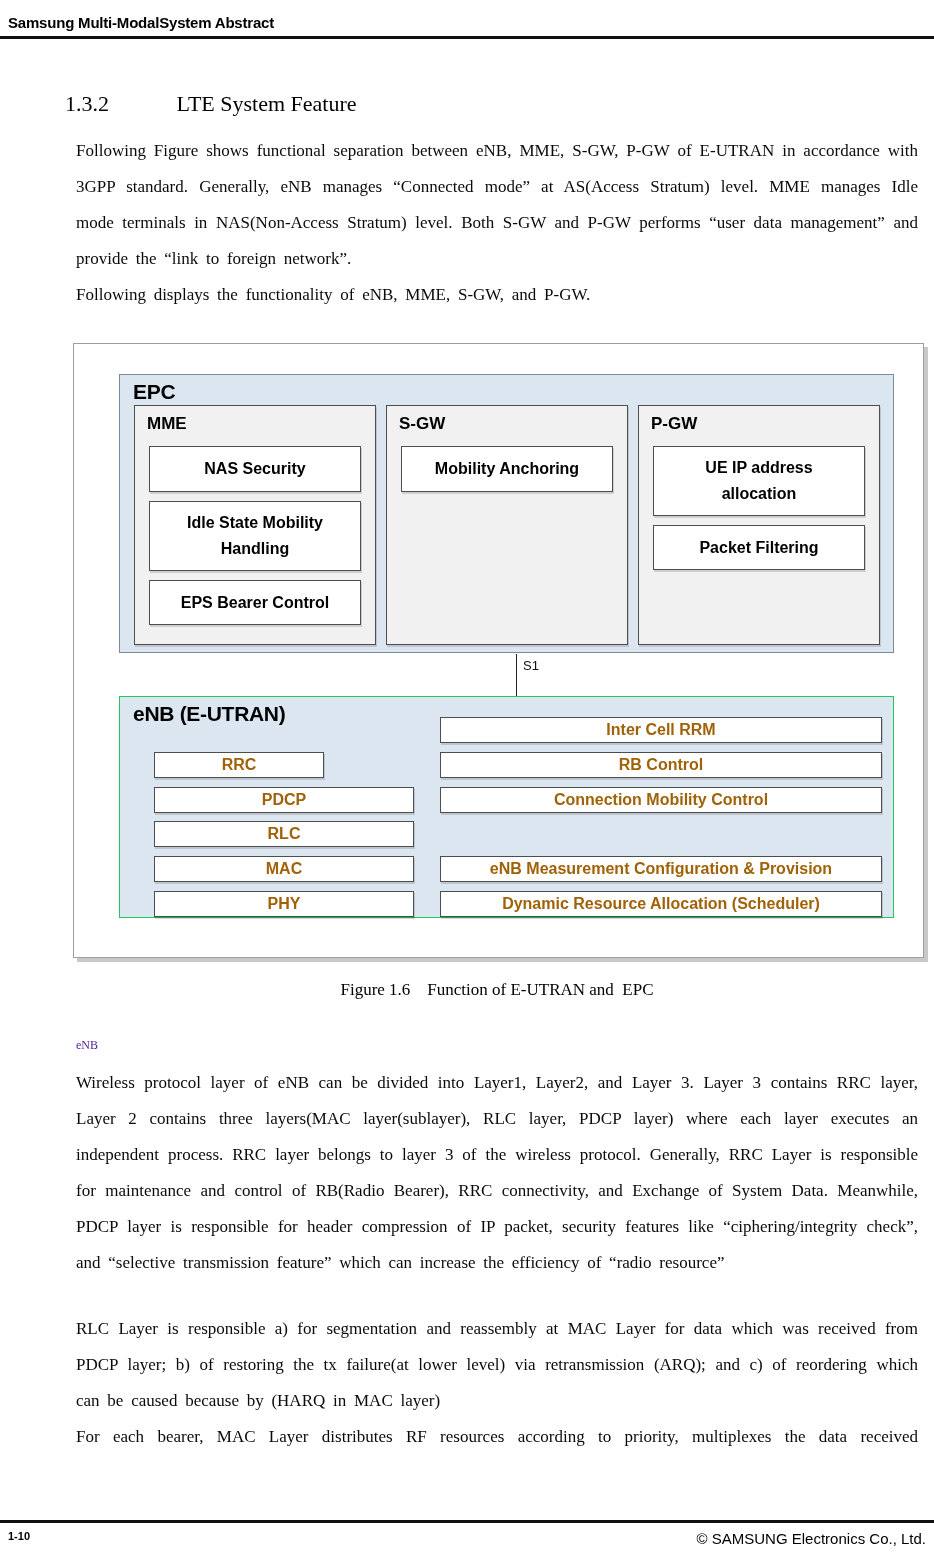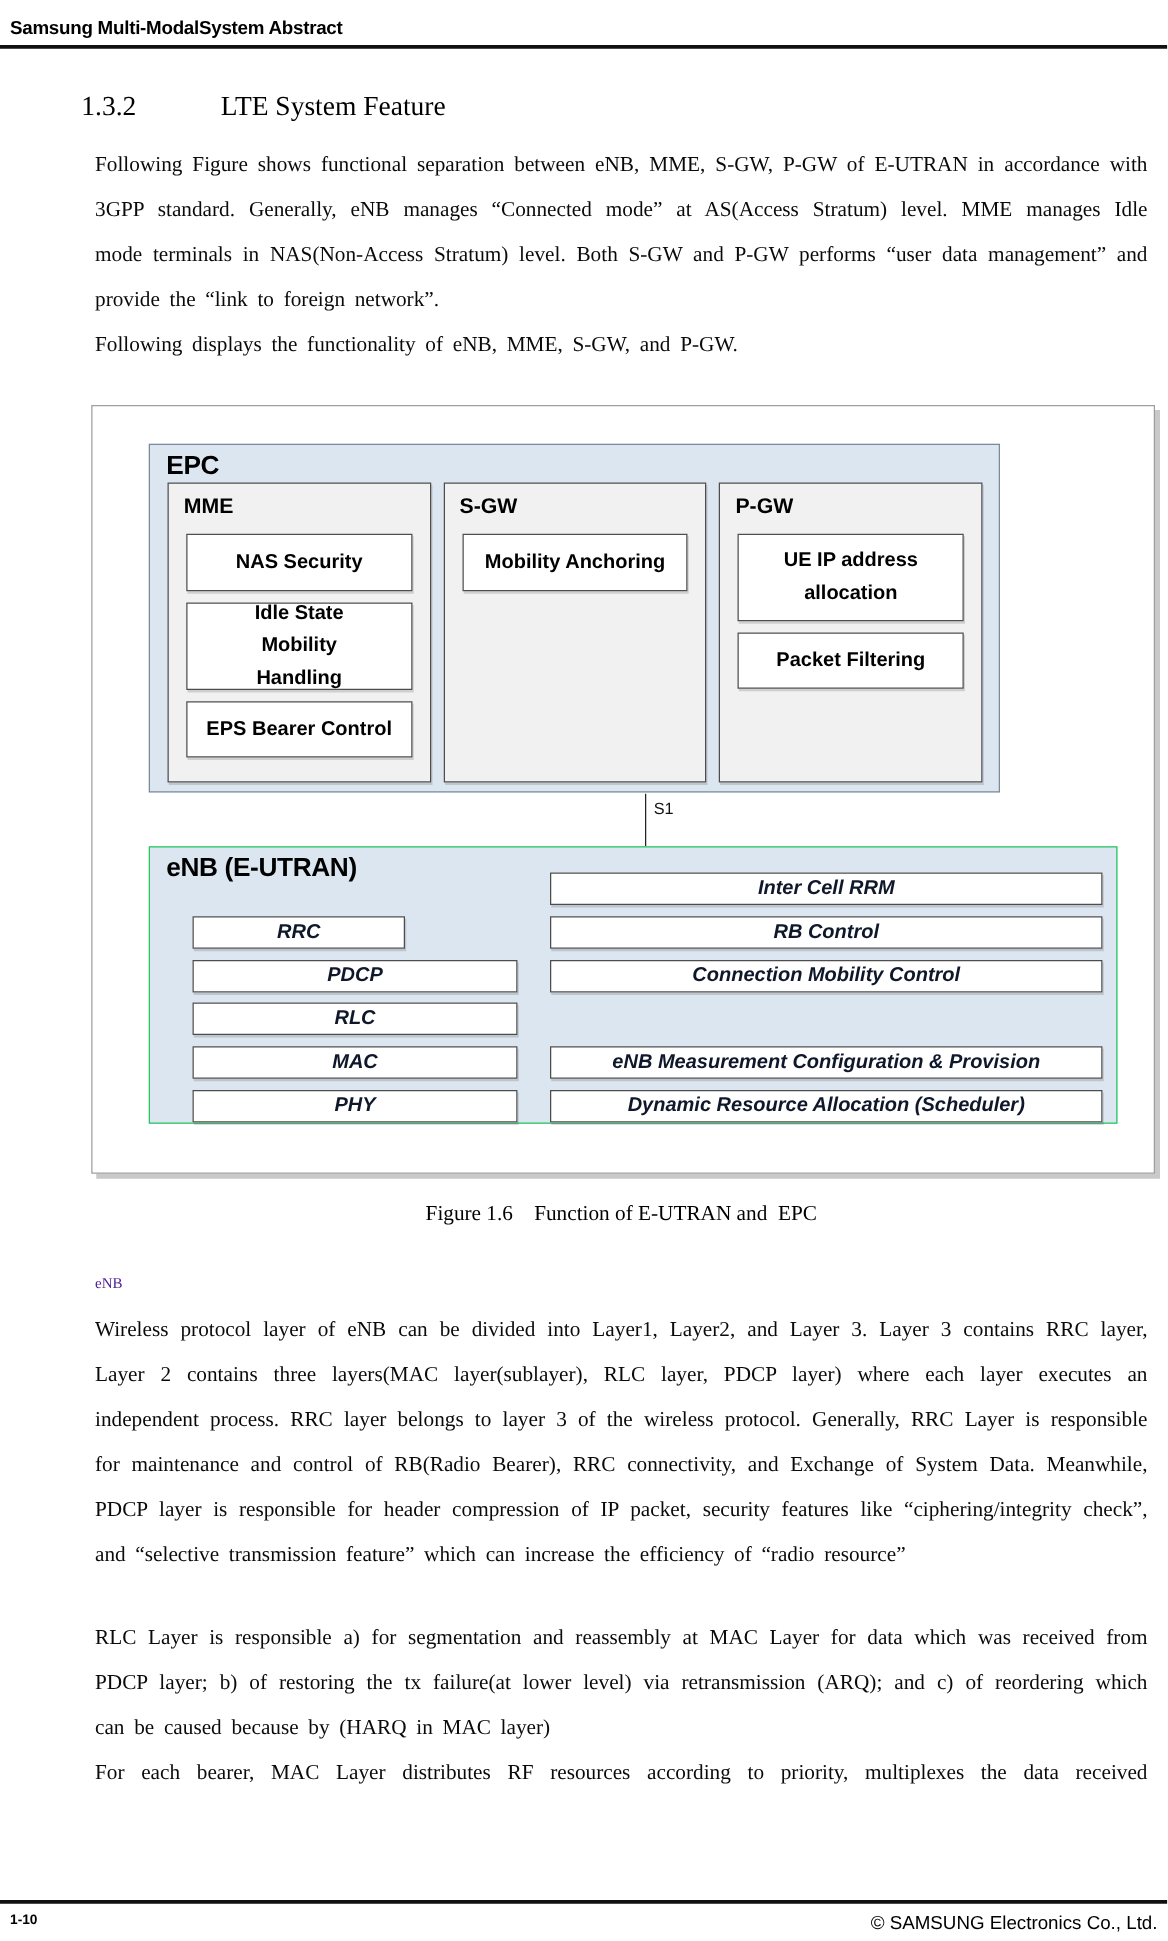--- a/index.html
+++ b/index.html
@@ -10,42 +10,42 @@
 
   
   .hdr-title {
     position:absolute; left:8px; top:14px;
     font-family:"Liberation Sans", sans-serif; font-weight:bold;
     font-size:15px; letter-spacing:-0.2px; color:#000;
   }
   .hdr-rule { position:absolute; left:0; top:36px; width:934px; height:3px; background:#111; }
 
   
-  .main { position:absolute; left:76px; top:32px; width:842px; }
+  .main { position:absolute; left:76px; top:51px; width:842px; }
 
   .sec-heading { margin:40px 0 0 -11px; font-size:22px; font-weight:normal; color:#000; }
   .sec-heading .sec-num { display:inline-block; }
   .sec-heading .sec-title { display:inline-block; margin-left:62px; }
 
   p.body {
     margin:0; font-size:17px; line-height:36px; text-align:justify;
     word-spacing:3.5px; color:#0a0a0a;
   }
   p.body.first { margin-top:16px; }
   p.gap-top { margin-top:30px; }
   p.force-just { text-align-last:justify; }
 
   
   .figure-panel {
     position:relative; margin:30px 0 0 -3px; width:849px; height:613px;
     background:#ffffff; border:1px solid #9e9e9e; box-shadow:4px 4px 0 #c9c9c9;
     font-family:"Liberation Sans", sans-serif;
   }
   .epc-box {
-    position:absolute; left:45px; top:30px; width:681px; height:279px;
+    position:absolute; left:45px; top:30px; width:775px; height:279px;
     background:#dce6f1; border:1px solid #7c8b9a; box-sizing:border-box;
   }
   .blk-label {
     font-weight:bold; font-size:21px; color:#000;
     padding:5px 0 0 13px; letter-spacing:-0.3px;
   }
   .epc-cols { position:absolute; left:14px; right:13px; top:30px; bottom:7px; display:flex; gap:10px; }
   .node-box {
     flex:1 1 0; background:#f1f1f1; border:1px solid #4d4d4d;
     box-shadow:1px 2px 0 rgba(0,0,0,0.14); position:relative;
@@ -65,21 +65,21 @@
   .s1-label { position:absolute; left:449px; top:314px; font-size:13px; color:#111; }
 
   .enb-box {
     position:absolute; left:45px; top:352px; width:775px; height:222px;
     background:#dce6f1; border:1px solid #22c55e; box-sizing:border-box;
   }
   .stack-box {
     position:absolute; background:#ffffff; border:1px solid #4d4d4d;
     box-shadow:1px 2px 0 rgba(0,0,0,0.14);
     display:flex; align-items:center; justify-content:center;
-    font-weight:bold; font-size:16px; color:#0f172a; height:26px; box-sizing:border-box;font-style:italic;
+    font-weight:bold; font-size:16px; color:#a16207; height:26px; box-sizing:border-box;
   }
   .lcol { left:34px; width:260px; }
   .rcol { left:320px; width:442px; }
   .rrc  { left:34px; width:170px; }
   .row0 { top:20px; } .row1 { top:55px; } .row2 { top:90px; }
   .row3 { top:124px; } .row4 { top:159px; } .row5 { top:194px; }
 
   .fig-caption {
     margin-top:22px; text-align:center; font-size:17px; color:#000; white-space:pre;
   }

